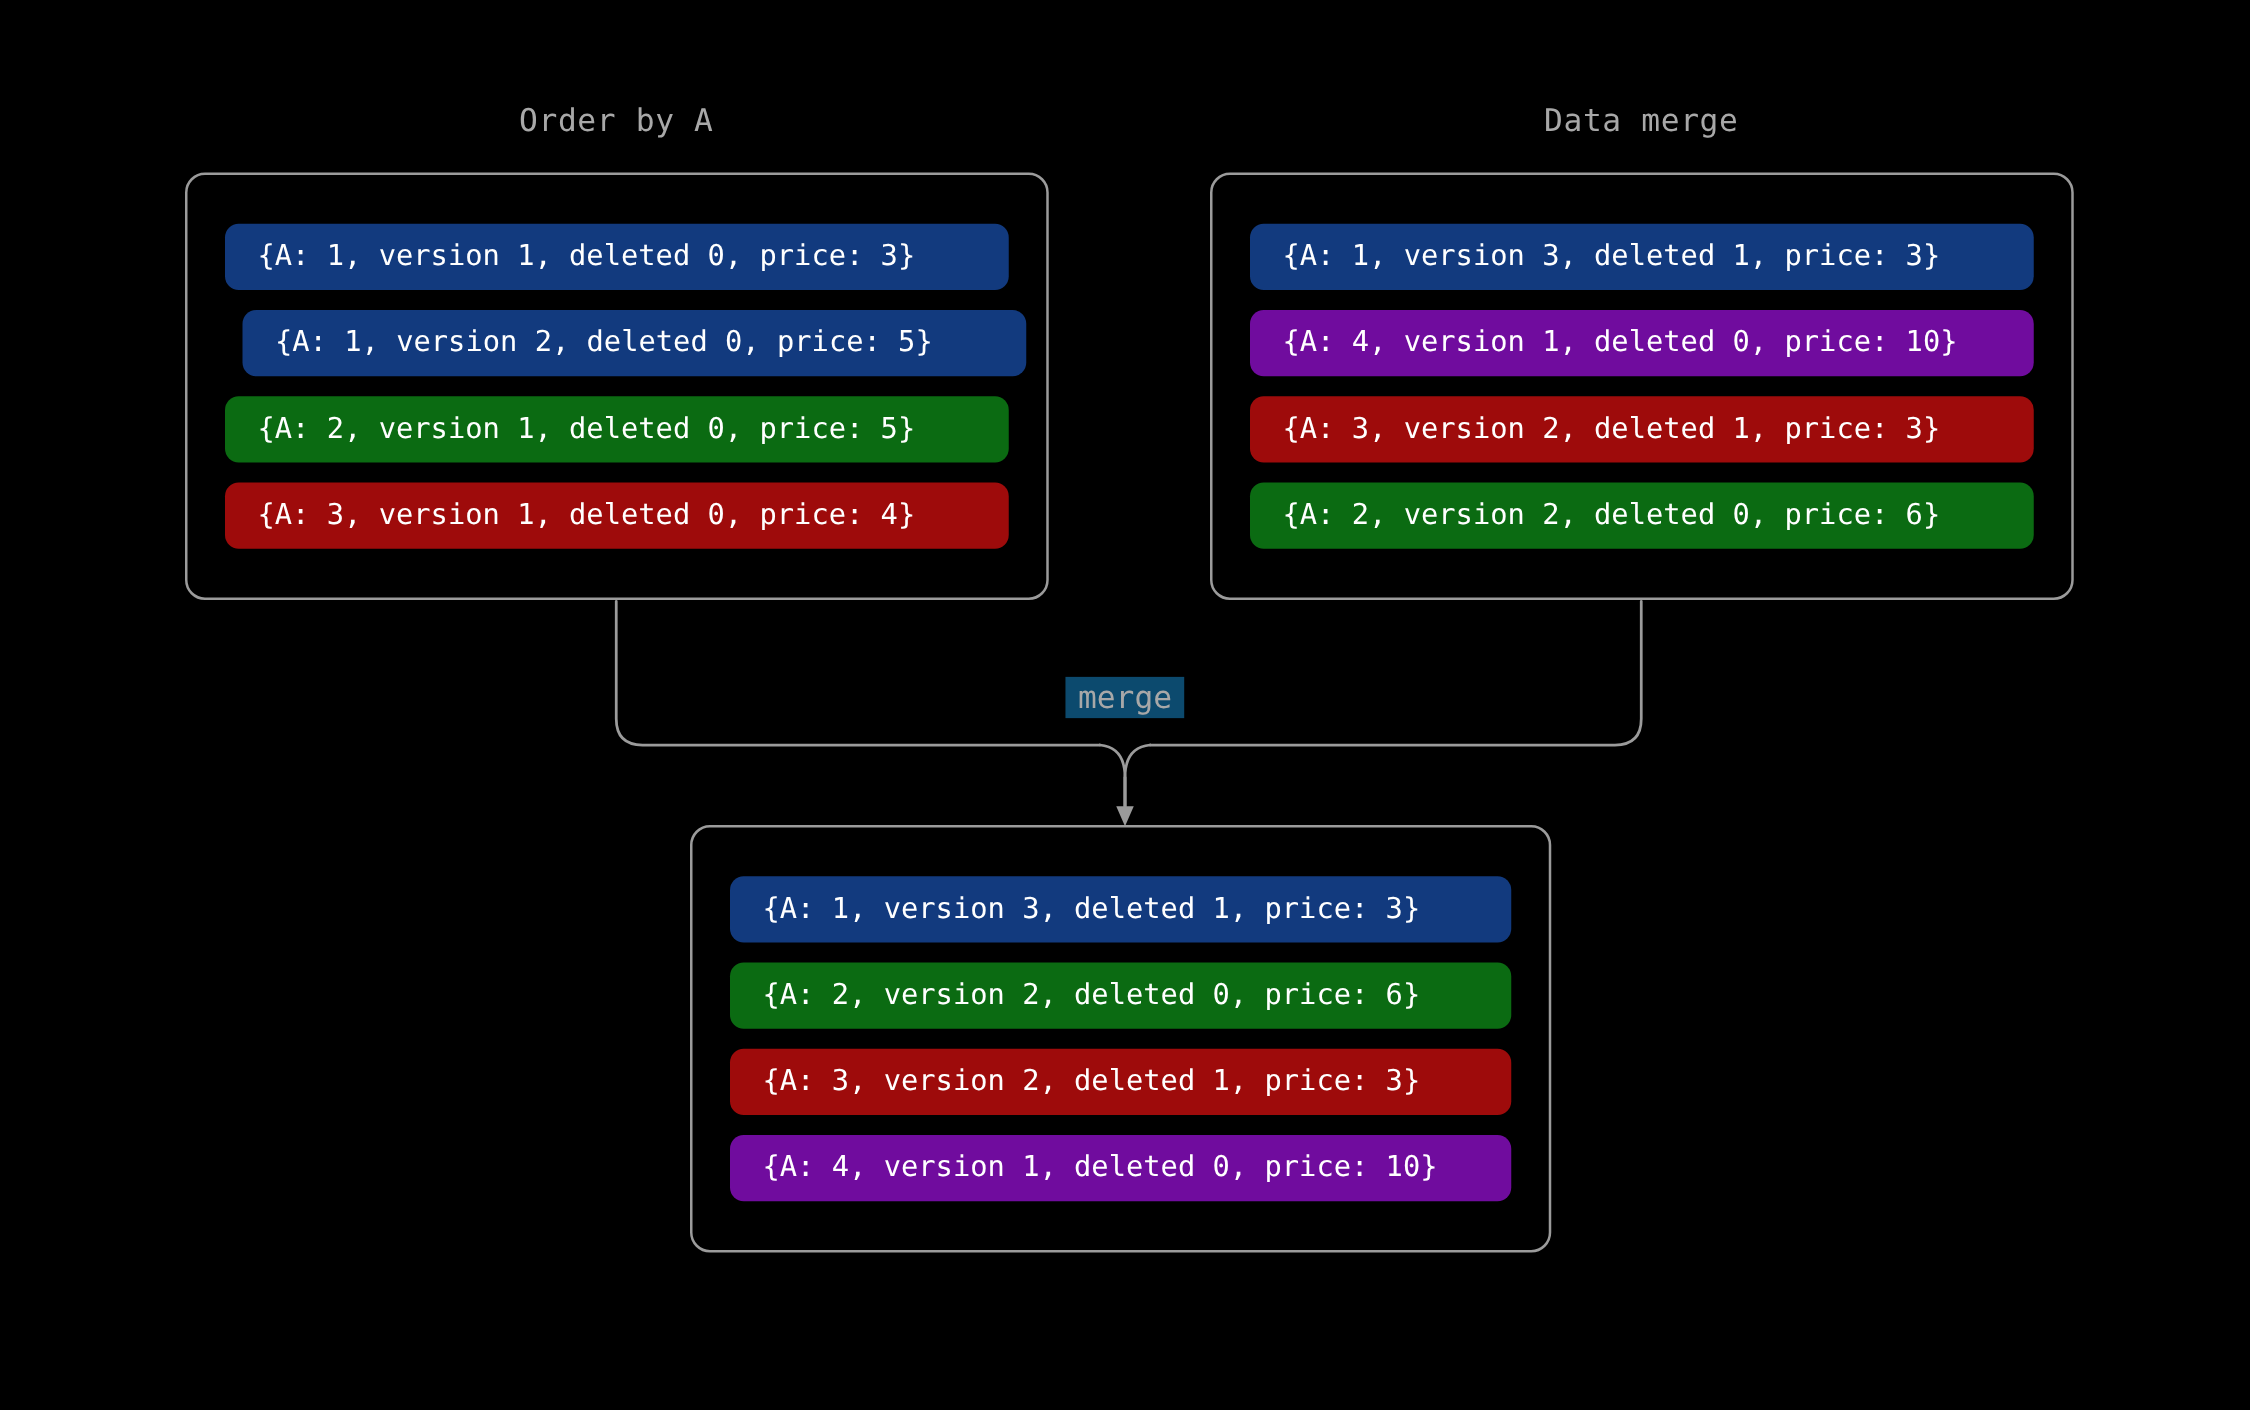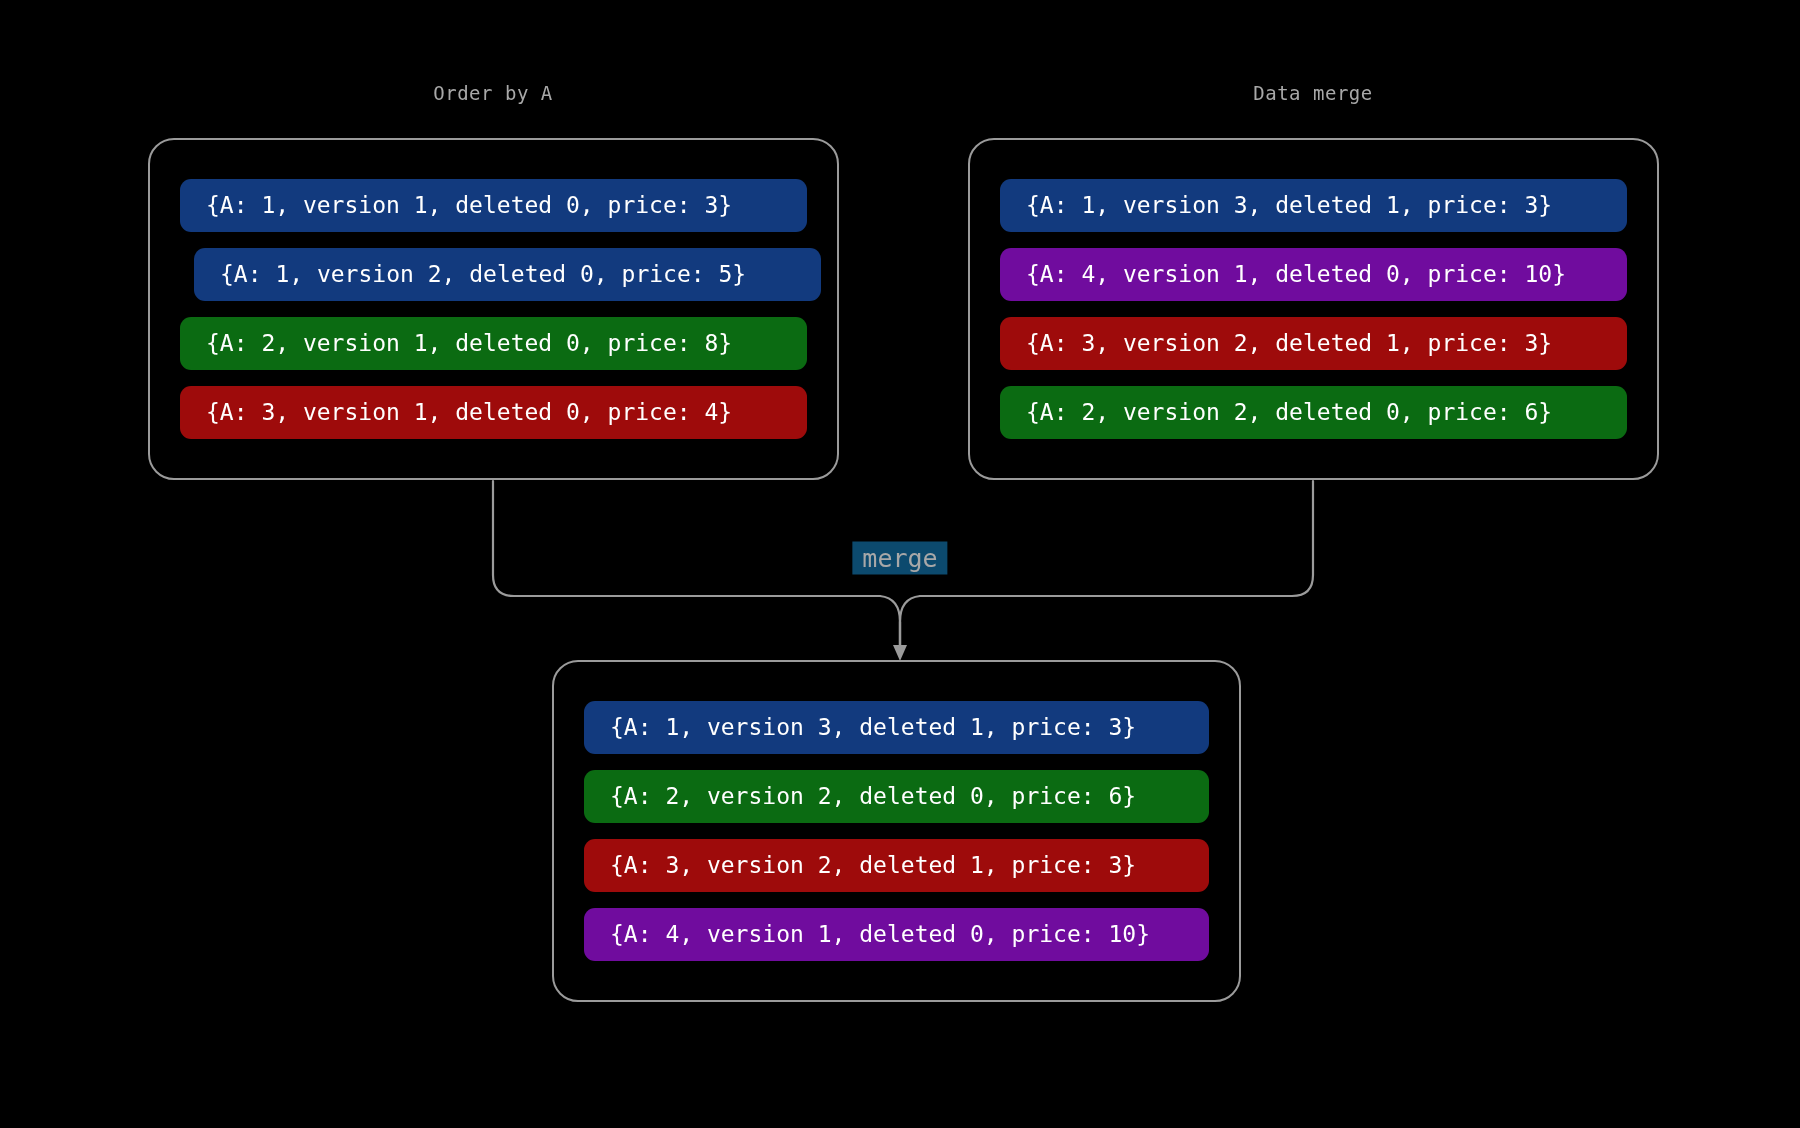--- a/index.html
+++ b/index.html
@@ -16,31 +16,31 @@
     position:absolute; left:0; top:0;
     width:1800px; height:1128px;
     pointer-events:none;
     z-index:1;
   }
 
   .panel-title {
     position:absolute;
     color:#a8a8a8;
     font-family:"DejaVu Sans Mono", monospace;
-    font-size:19px;
+    font-size:25px;
     letter-spacing:0.5px;
     white-space:nowrap;
     transform:translateX(-50%);
     z-index:3;
   }
 
   .group-box {
     position:absolute;
     border:2px solid #9b9b9b;
-    border-radius:26px;
+    border-radius:16px;
     background:#000;
     z-index:2;
     display:flex;
     flex-direction:column;
     justify-content:center;
     align-items:center;
     gap:16px;
     padding:22px 0;
   }
 
@@ -106,21 +106,21 @@
 
   <div class="panel-title" id="title-left">Order by A</div>
 
   <div class="panel-title" id="title-right">Data merge</div>
 
   <div class="merge-label" id="merge-label">merge</div>
 
   <div class="group-box" id="box-left">
     <div class="pill pill-left" style="background: rgb(18, 58, 126);">{A: 1, version 1, deleted 0, price: 3}</div>
     <div class="pill pill-left" style="background: rgb(18, 58, 126); margin-left: 28px;">{A: 1, version 2, deleted 0, price: 5}</div>
-    <div class="pill pill-left" style="background: rgb(11, 107, 18);">{A: 2, version 1, deleted 0, price: 8}</div>
+    <div class="pill pill-left" style="background: rgb(11, 107, 18);">{A: 2, version 1, deleted 0, price: 5}</div>
     <div class="pill pill-left" style="background: rgb(158, 11, 11);">{A: 3, version 1, deleted 0, price: 4}</div>
   </div>
 
   <div class="group-box" id="box-right">
     <div class="pill pill-right" style="background: rgb(18, 58, 126);">{A: 1, version 3, deleted 1, price: 3}</div>
     <div class="pill pill-right" style="background: rgb(112, 12, 158);">{A: 4, version 1, deleted 0, price: 10}</div>
     <div class="pill pill-right" style="background: rgb(158, 11, 11);">{A: 3, version 2, deleted 1, price: 3}</div>
     <div class="pill pill-right" style="background: rgb(11, 107, 18);">{A: 2, version 2, deleted 0, price: 6}</div>
   </div>
 

